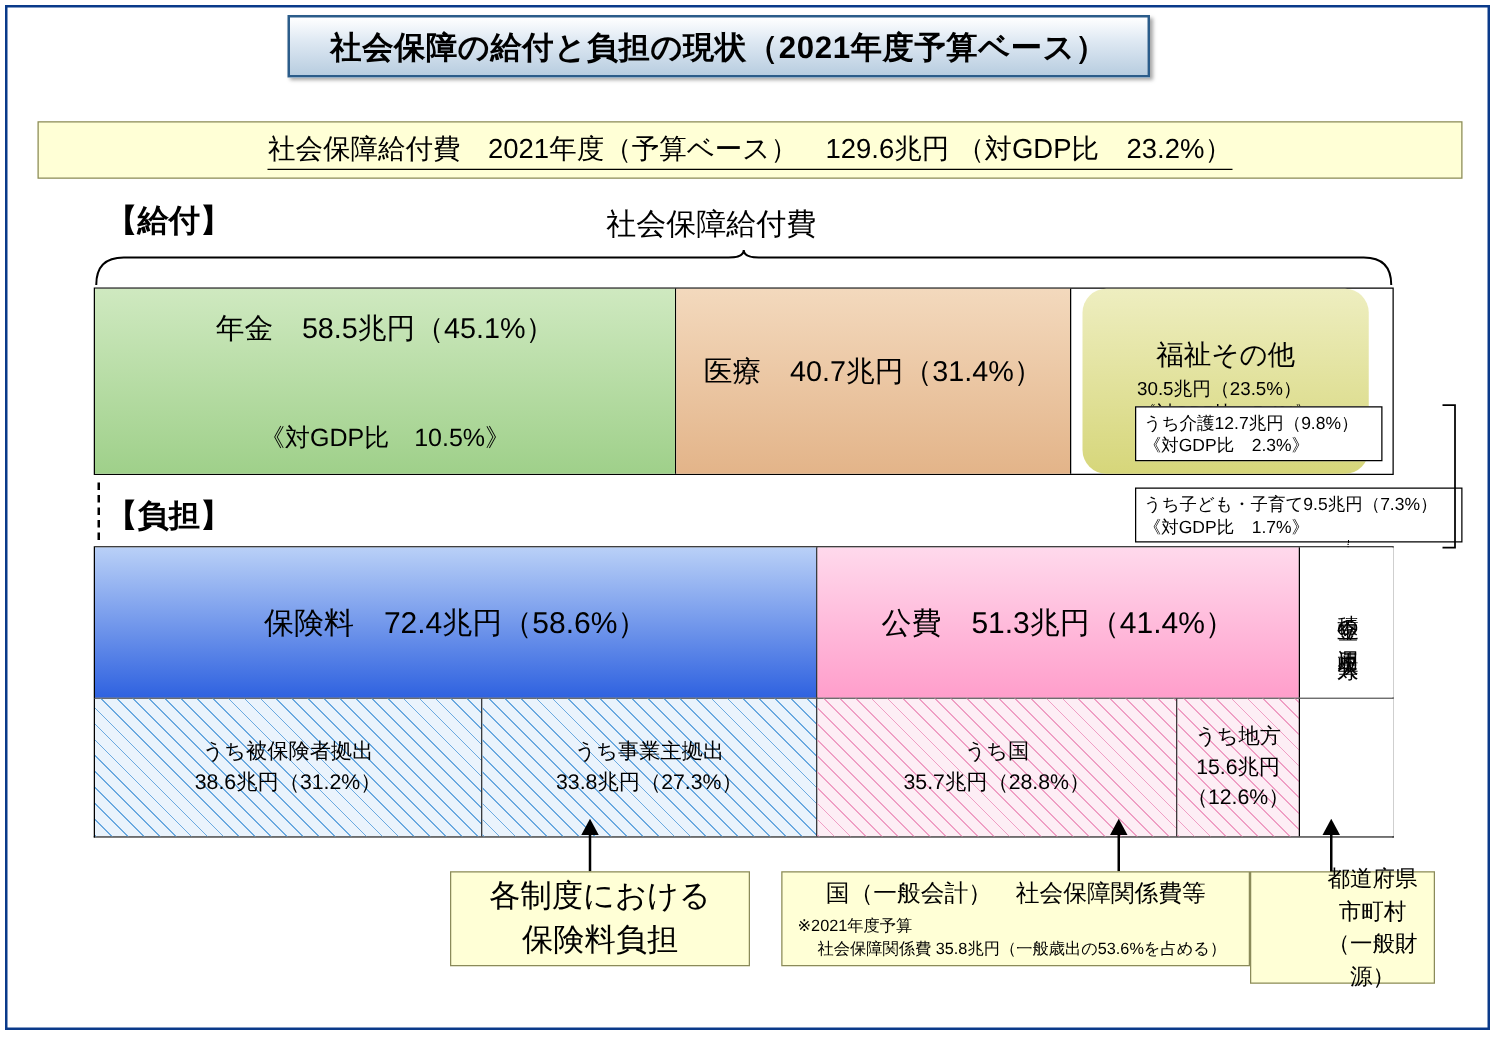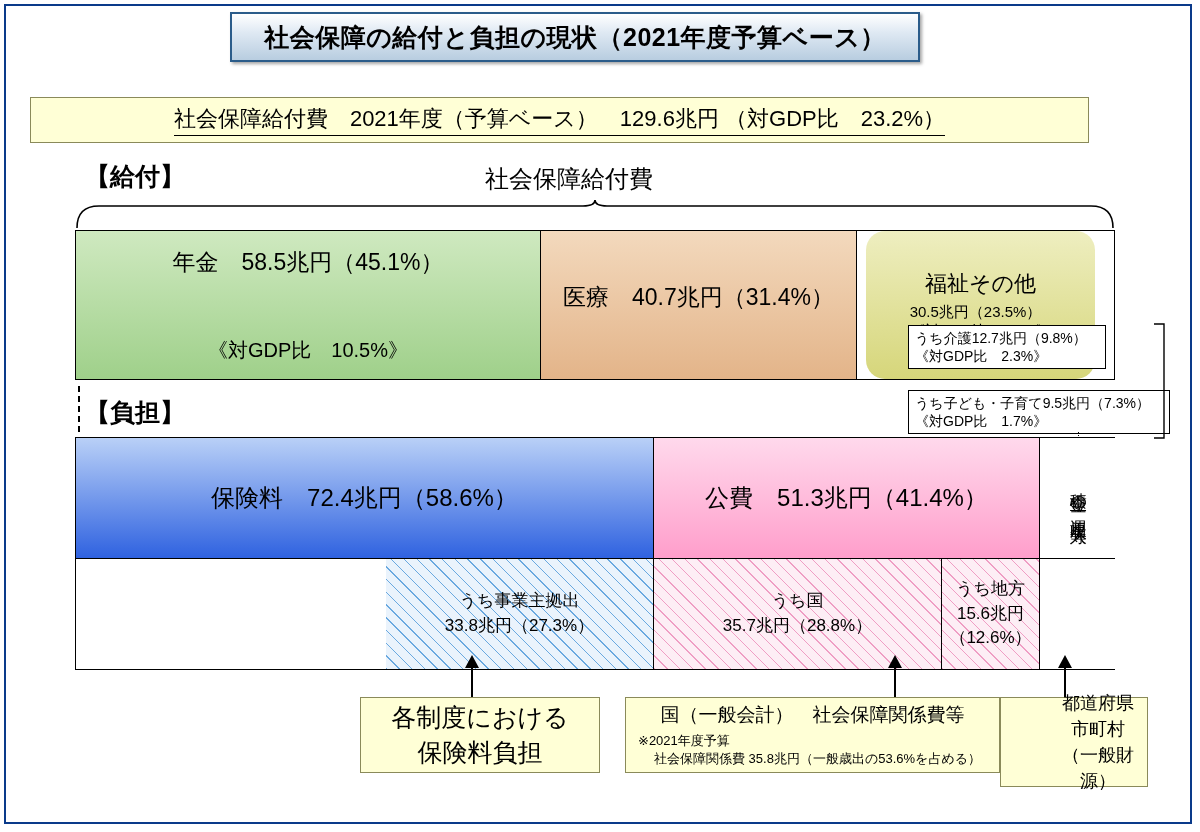--- a/index.html
+++ b/index.html
@@ -22,21 +22,21 @@
     left:230px;top:12px;width:690px;height:50px;
     border:2px solid #2b5c8a;
     background:linear-gradient(to bottom,#ffffff 0%,#dfe9f3 40%,#b8cde0 100%);
     display:flex;align-items:center;justify-content:center;
     font-size:25px;font-weight:bold;letter-spacing:0.5px;
     box-shadow:2px 2px 3px rgba(0,0,0,.35);
   }
 
   
   .band{
-    left:30px;top:97px;width:1059px;height:46px;
+    left:30px;top:97px;width:1140px;height:46px;
     border:1px solid #8a8a5a;background:#ffffd6;
     display:flex;align-items:center;justify-content:center;
     font-size:22px;
   }
   .band span{border-bottom:1px solid #000;padding-bottom:1px;}
 
   
   .lbl-kyufu{left:85px;top:160px;font-size:25px;font-weight:bold;}
   .lbl-futan{left:85px;top:396px;font-size:25px;font-weight:bold;}
   .lbl-center{left:485px;top:163px;font-size:24px;}
@@ -171,20 +171,24 @@
 
 <div class="abs bar-burden">
   <div class="abs b-hoken">保険料　72.4兆円（58.6%）</div>
   <div class="abs b-kohi">公費　51.3兆円（41.4%）</div>
   <div class="abs b-tsumitate">
     <div class="vtext">積立金の運用収入等</div>
   </div>
 </div>
 
 <div class="abs bar-sub">
+  <div class="s s1 hatch-blue">
+    <div>うち被保険者拠出</div>
+    <div>38.6兆円（31.2%）</div>
+  </div>
   <div class="s s2 hatch-blue">
     <div>うち事業主拠出</div>
     <div>33.8兆円（27.3%）</div>
   </div>
   <div class="s s3 hatch-pink">
     <div>うち国</div>
     <div>35.7兆円（28.8%）</div>
   </div>
   <div class="s s4 hatch-pink">
     <div>うち地方</div>

